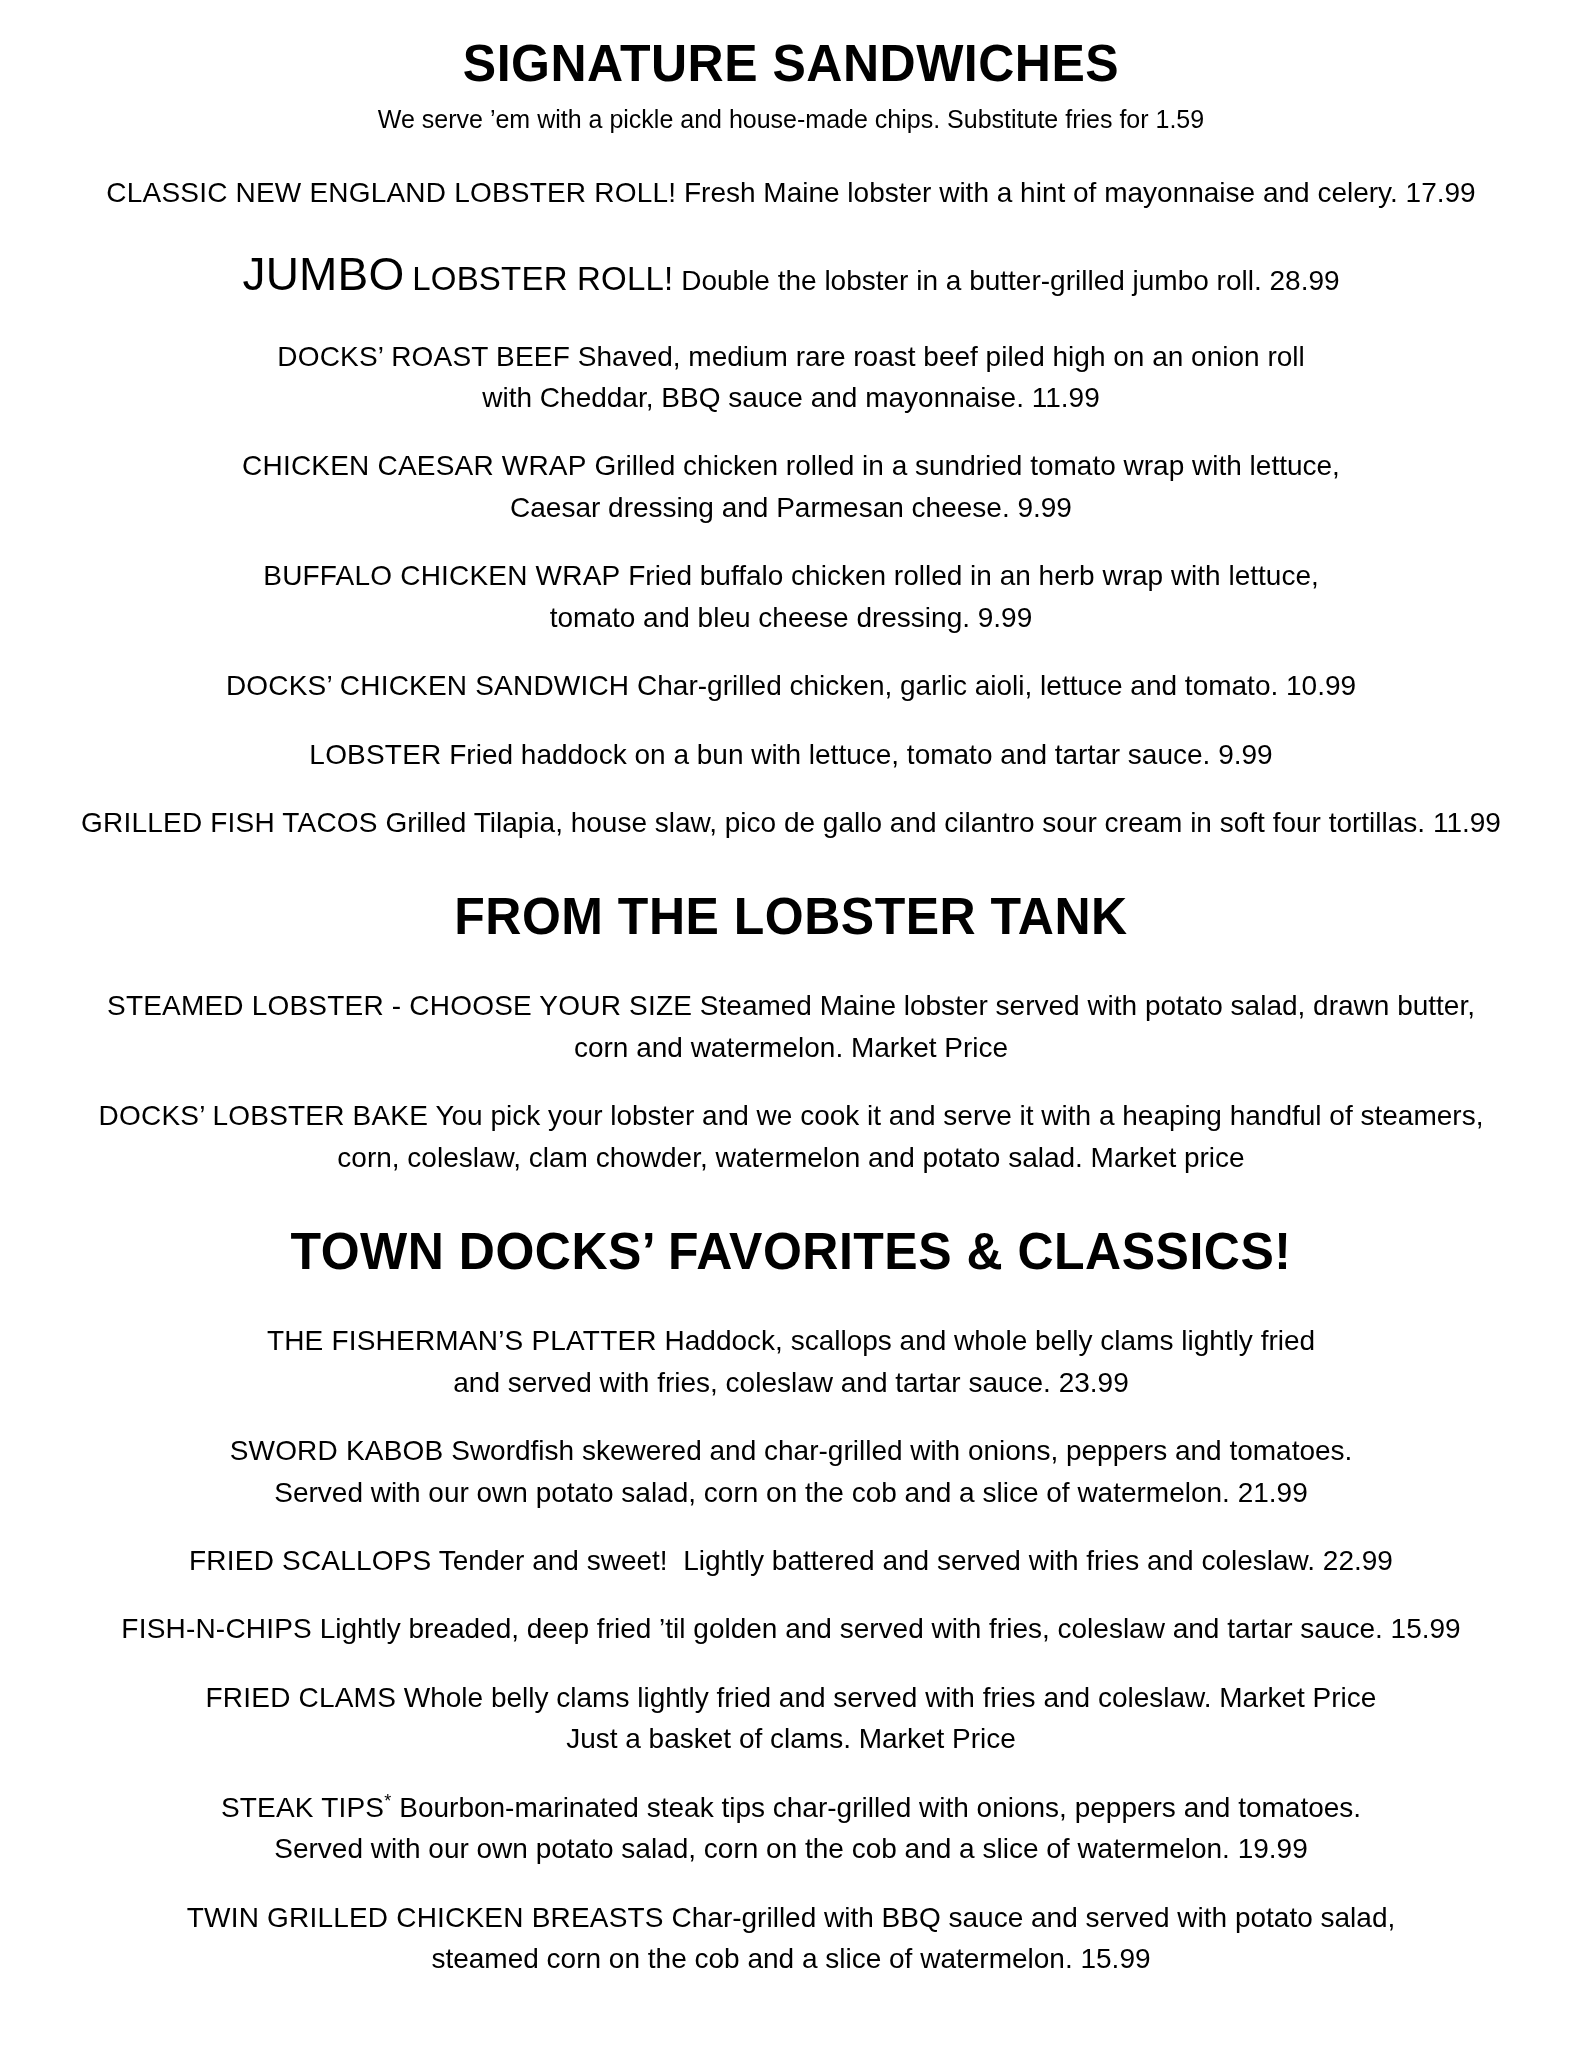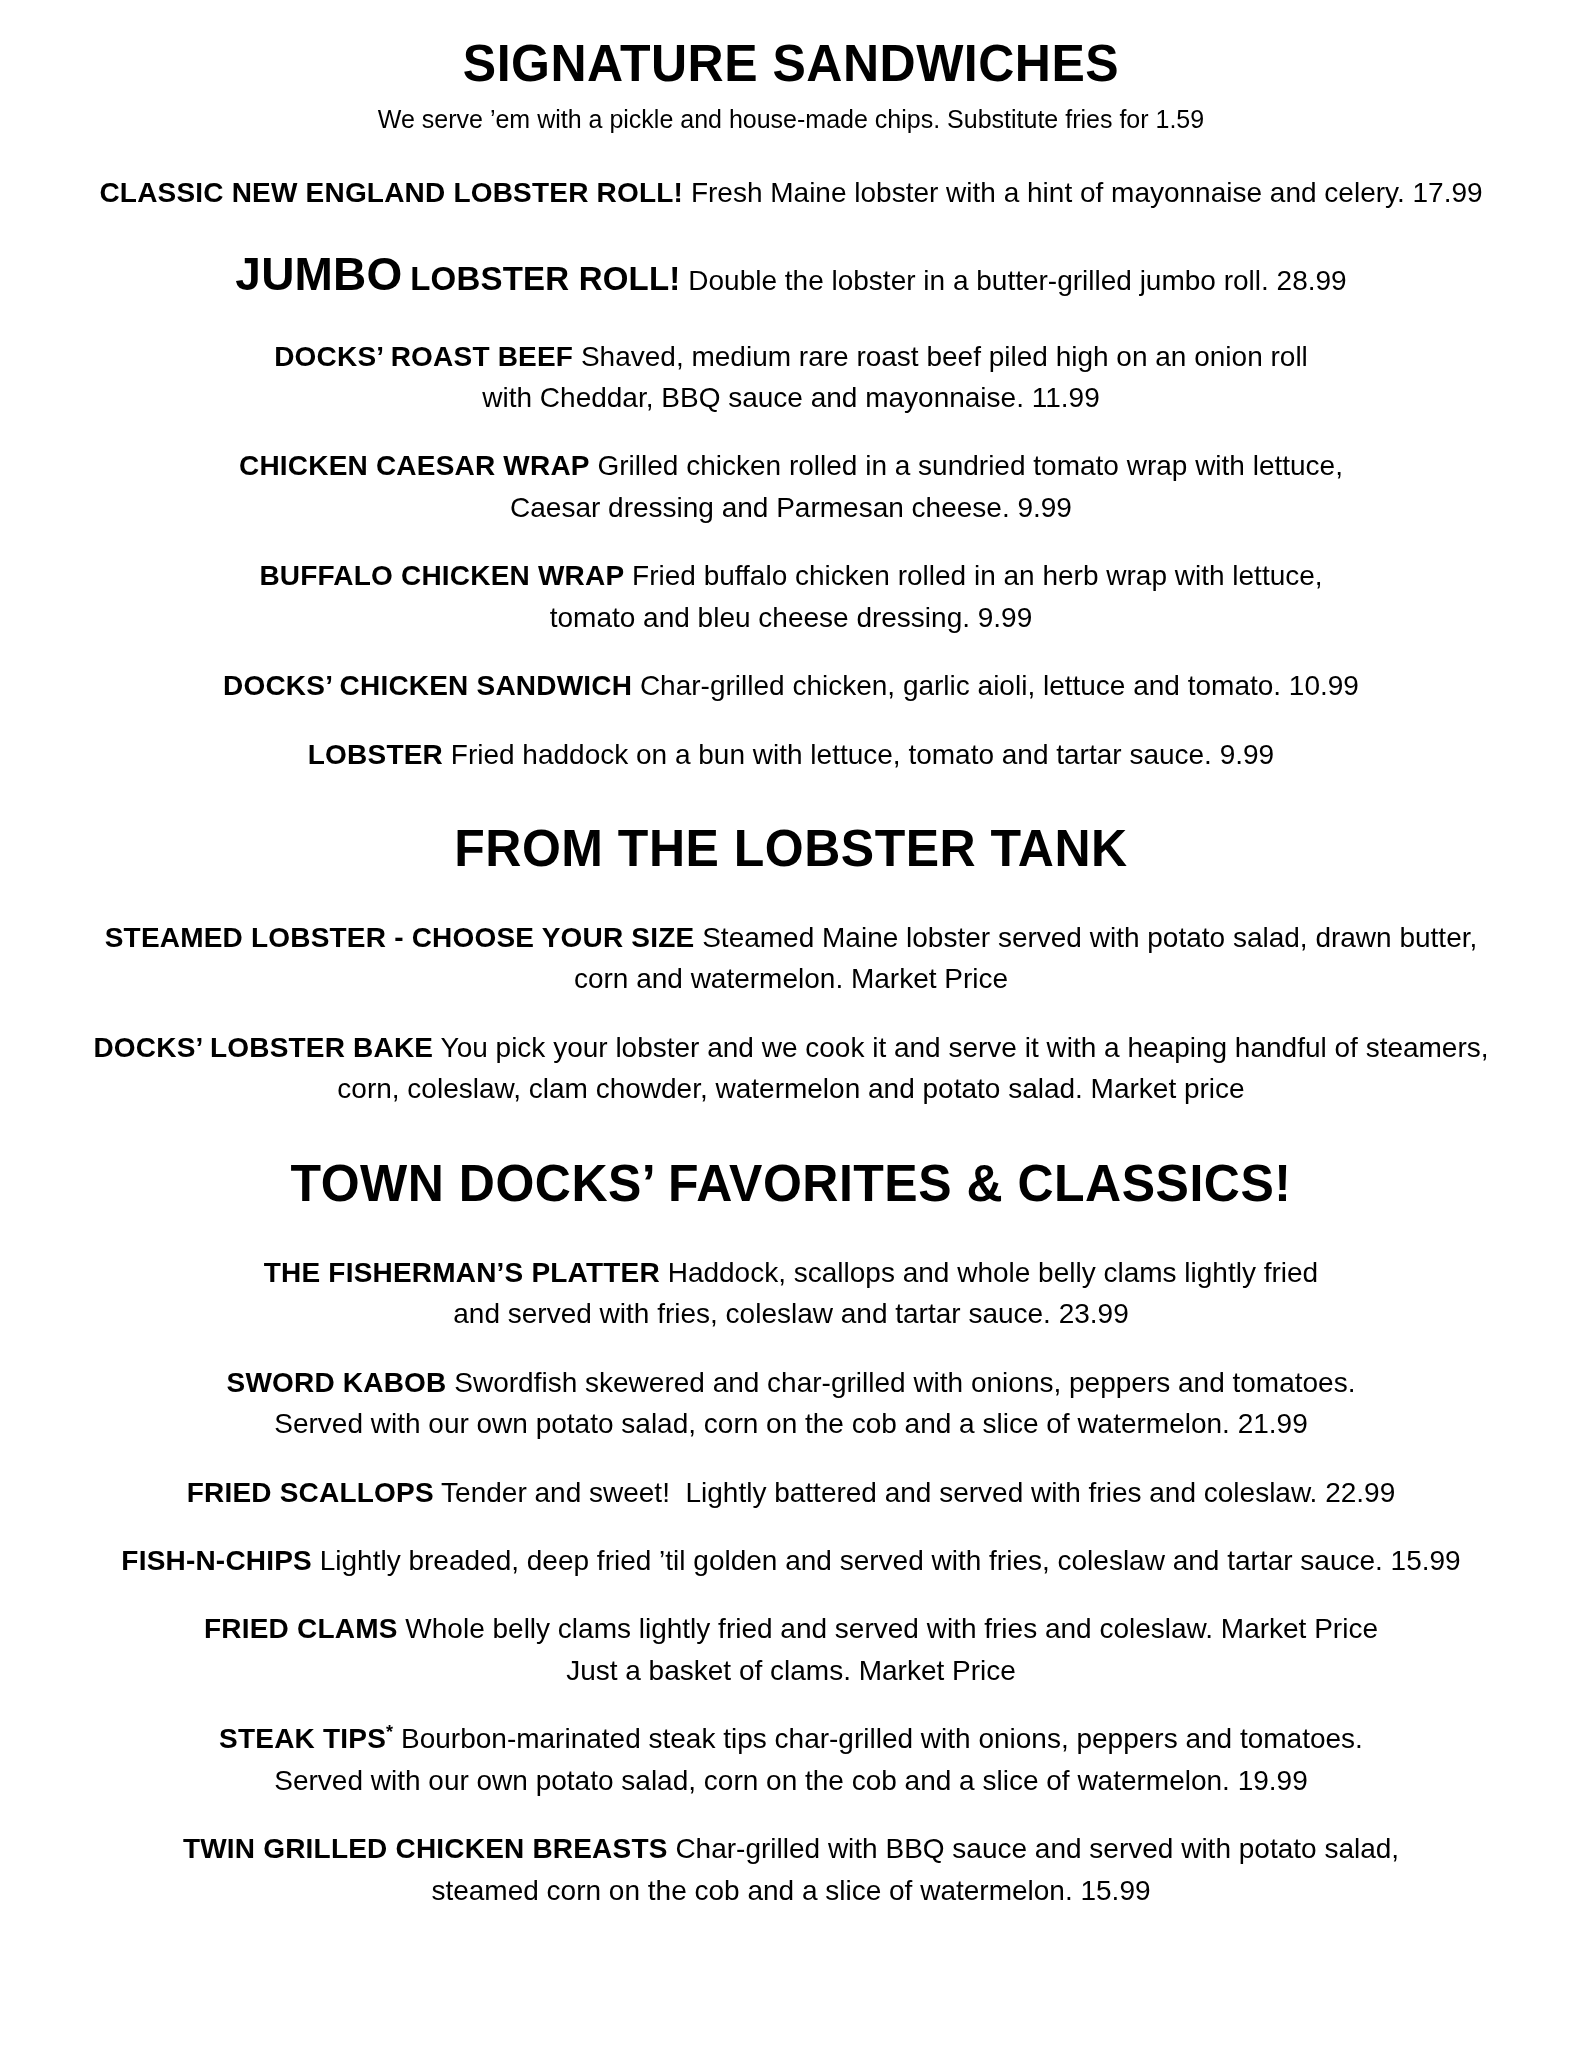--- a/index.html
+++ b/index.html
@@ -35,21 +35,21 @@
   .subtitle {
     font-size: 25px;
     margin: 13px 0 38px 0;
   }
   .item {
     font-size: 28px;
     line-height: 1.48;
     margin: 0 auto 27px auto;
     max-width: 1420px;
   }
-  .iname { font-weight: bold; letter-spacing: 0.2px; }
+  .iname { font-weight: normal; letter-spacing: 0.2px; }
   .iname.mid { font-size: 33px; }
   .iname.big { font-size: 46px; }
   .idesc { white-space: pre-wrap; }
   sup.iname { font-size: 18px; }
 </style>
 </head>
 <body>
 
 <div class="menu">
 
@@ -67,20 +67,21 @@
     <p class="item"><span class="iname">CHICKEN CAESAR WRAP</span>  <span class="idesc">Grilled chicken rolled in a sundried tomato wrap with lettuce,
 Caesar dressing and Parmesan cheese. 9.99</span></p>
 
     <p class="item"><span class="iname">BUFFALO CHICKEN WRAP</span>  <span class="idesc">Fried buffalo chicken rolled in an herb wrap with lettuce,
 tomato and bleu cheese dressing. 9.99</span></p>
 
     <p class="item"><span class="iname">DOCKS’ CHICKEN SANDWICH</span>  <span class="idesc">Char-grilled chicken, garlic aioli, lettuce and tomato. 10.99</span></p>
 
     <p class="item"><span class="iname">LOBSTER</span>  <span class="idesc">Fried haddock on a bun with lettuce, tomato and tartar sauce. 9.99</span></p>
 
+    <p class="item"><span class="iname">GRILLED FISH TACOS</span>  <span class="idesc">Grilled Tilapia, house slaw, pico de gallo and cilantro sour cream in soft four tortillas. 11.99</span></p>
   </div>
 
   <div class="sec">
     <h2 class="sec-title inner">FROM THE LOBSTER TANK</h2>
 
     <p class="item"><span class="iname">STEAMED LOBSTER - CHOOSE YOUR SIZE</span>  <span class="idesc">Steamed Maine lobster served with potato salad, drawn butter,
 corn and watermelon. Market Price</span></p>
 
     <p class="item"><span class="iname">DOCKS’ LOBSTER BAKE</span>  <span class="idesc">You pick your lobster and we cook it and serve it with a heaping handful of steamers,
 corn, coleslaw, clam chowder, watermelon and potato salad. Market price</span></p>

